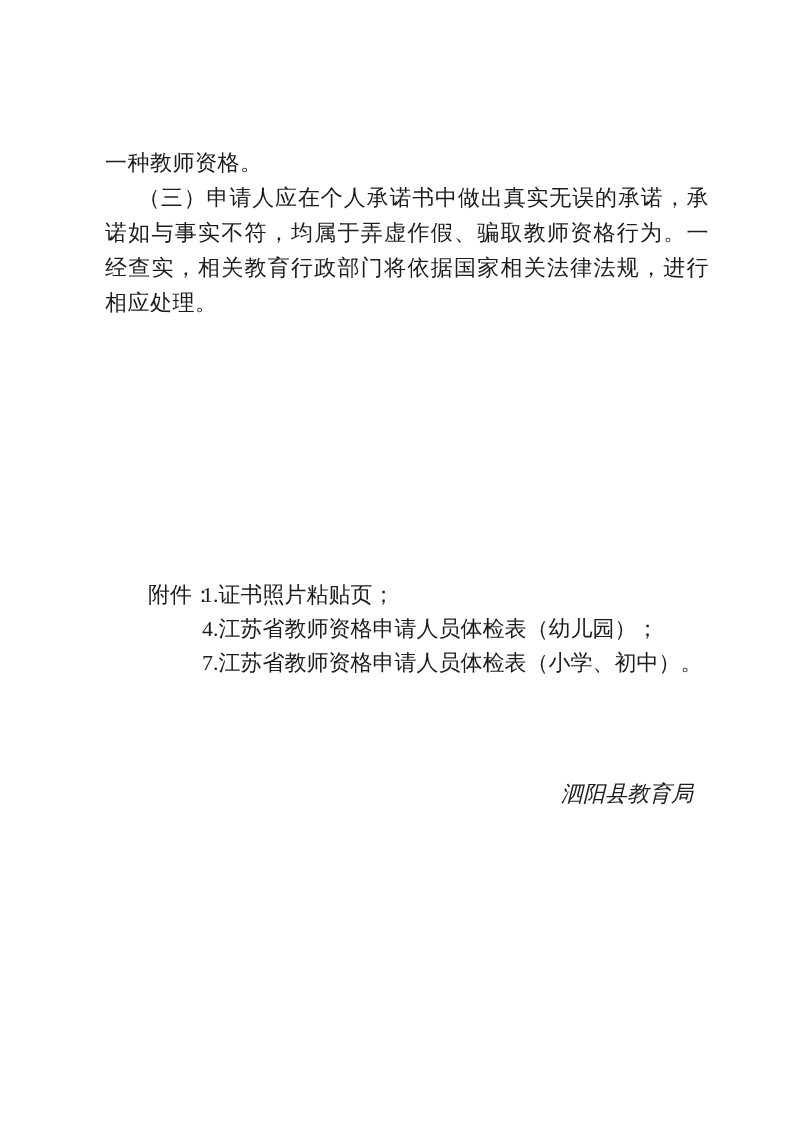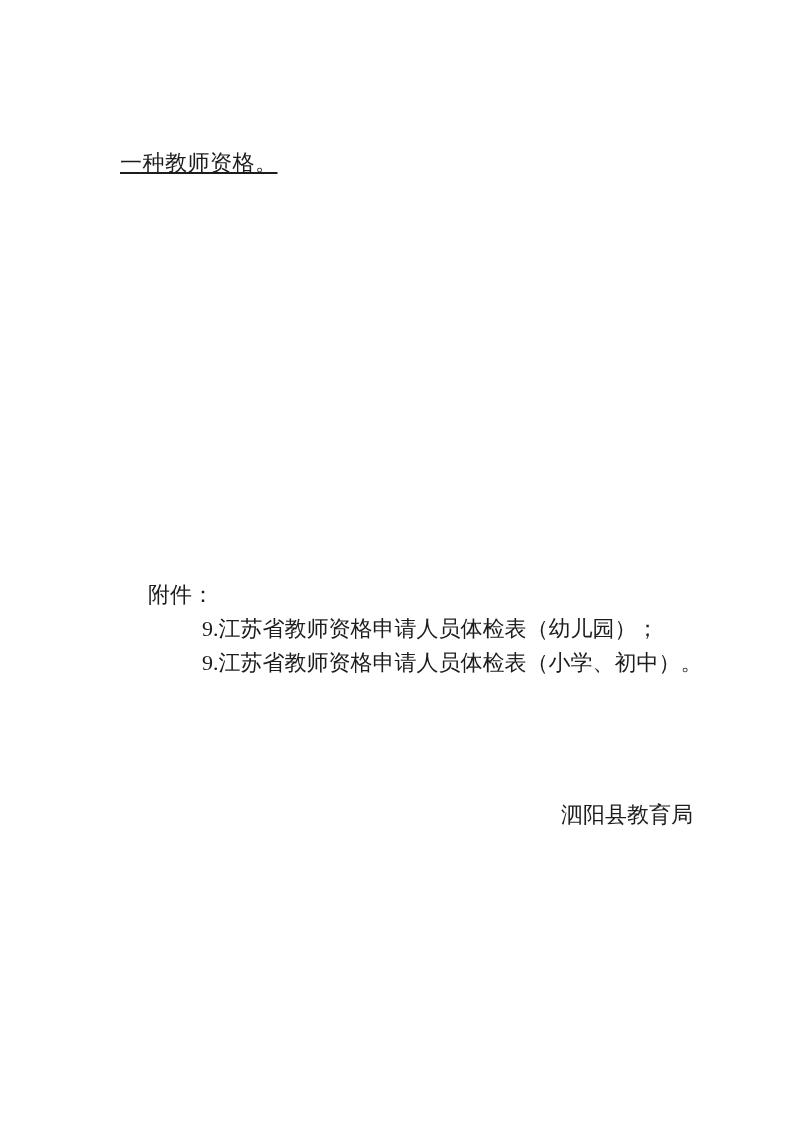--- a/index.html
+++ b/index.html
@@ -17,23 +17,22 @@
   }
   .page {
     position: absolute;
     inset: 0;
     background: #ffffff;
   }
   
   .body-text {
     position: absolute;
     top: 145px;
-    left: 120px;
+    left: 105px;
     width: 604px;
-    text-decoration: underline;
   }
   .para {
     margin: 0;
     font-size: 22px;
     line-height: 35px;
     text-align: justify;
     letter-spacing: 0.5px;
   }
   .para.indent {
     text-indent: 1.5em;
@@ -53,46 +52,49 @@
   .att-label {
     flex: none;
     width: 54px;
   }
   .att-row.cont {
     margin-left: 54px;
   }
   
   .signature {
     position: absolute;
-    top: 797px;
+    top: 776px;
     right: 100px;
     text-align: right;
     font-size: 22px;
     line-height: 36px;
     white-space: nowrap;
+    font-style: italic;
   }
 </style>
 </head>
 <body>
 
 <div class="page">
 
   <section class="body-text">
     <p class="para">一种教师资格。</p>
+    <p class="para indent">（三）申请人应在个人承诺书中做出真实无误的承诺，承诺如与事实不符，均属于弄虚作假、骗取教师资格行为。一经查实，相关教育行政部门将依据国家相关法律法规，进行相应处理。</p>
   </section>
 
   <section class="attachments">
     <div class="att-row">
       <span class="att-label">附件：</span>
+      <span class="att-item">1.证书照片粘贴页；</span>
     </div>
     <div class="att-row cont">
-      <span class="att-item">9.江苏省教师资格申请人员体检表（幼儿园）；</span>
+      <span class="att-item">4.江苏省教师资格申请人员体检表（幼儿园）；</span>
     </div>
     <div class="att-row cont">
-      <span class="att-item">9.江苏省教师资格申请人员体检表（小学、初中）。</span>
+      <span class="att-item">7.江苏省教师资格申请人员体检表（小学、初中）。</span>
     </div>
   </section>
 
   <section class="signature">
     <div class="sig-issuer">泗阳县教育局</div>
   </section>
 
 </div>
 
 </body></html>

